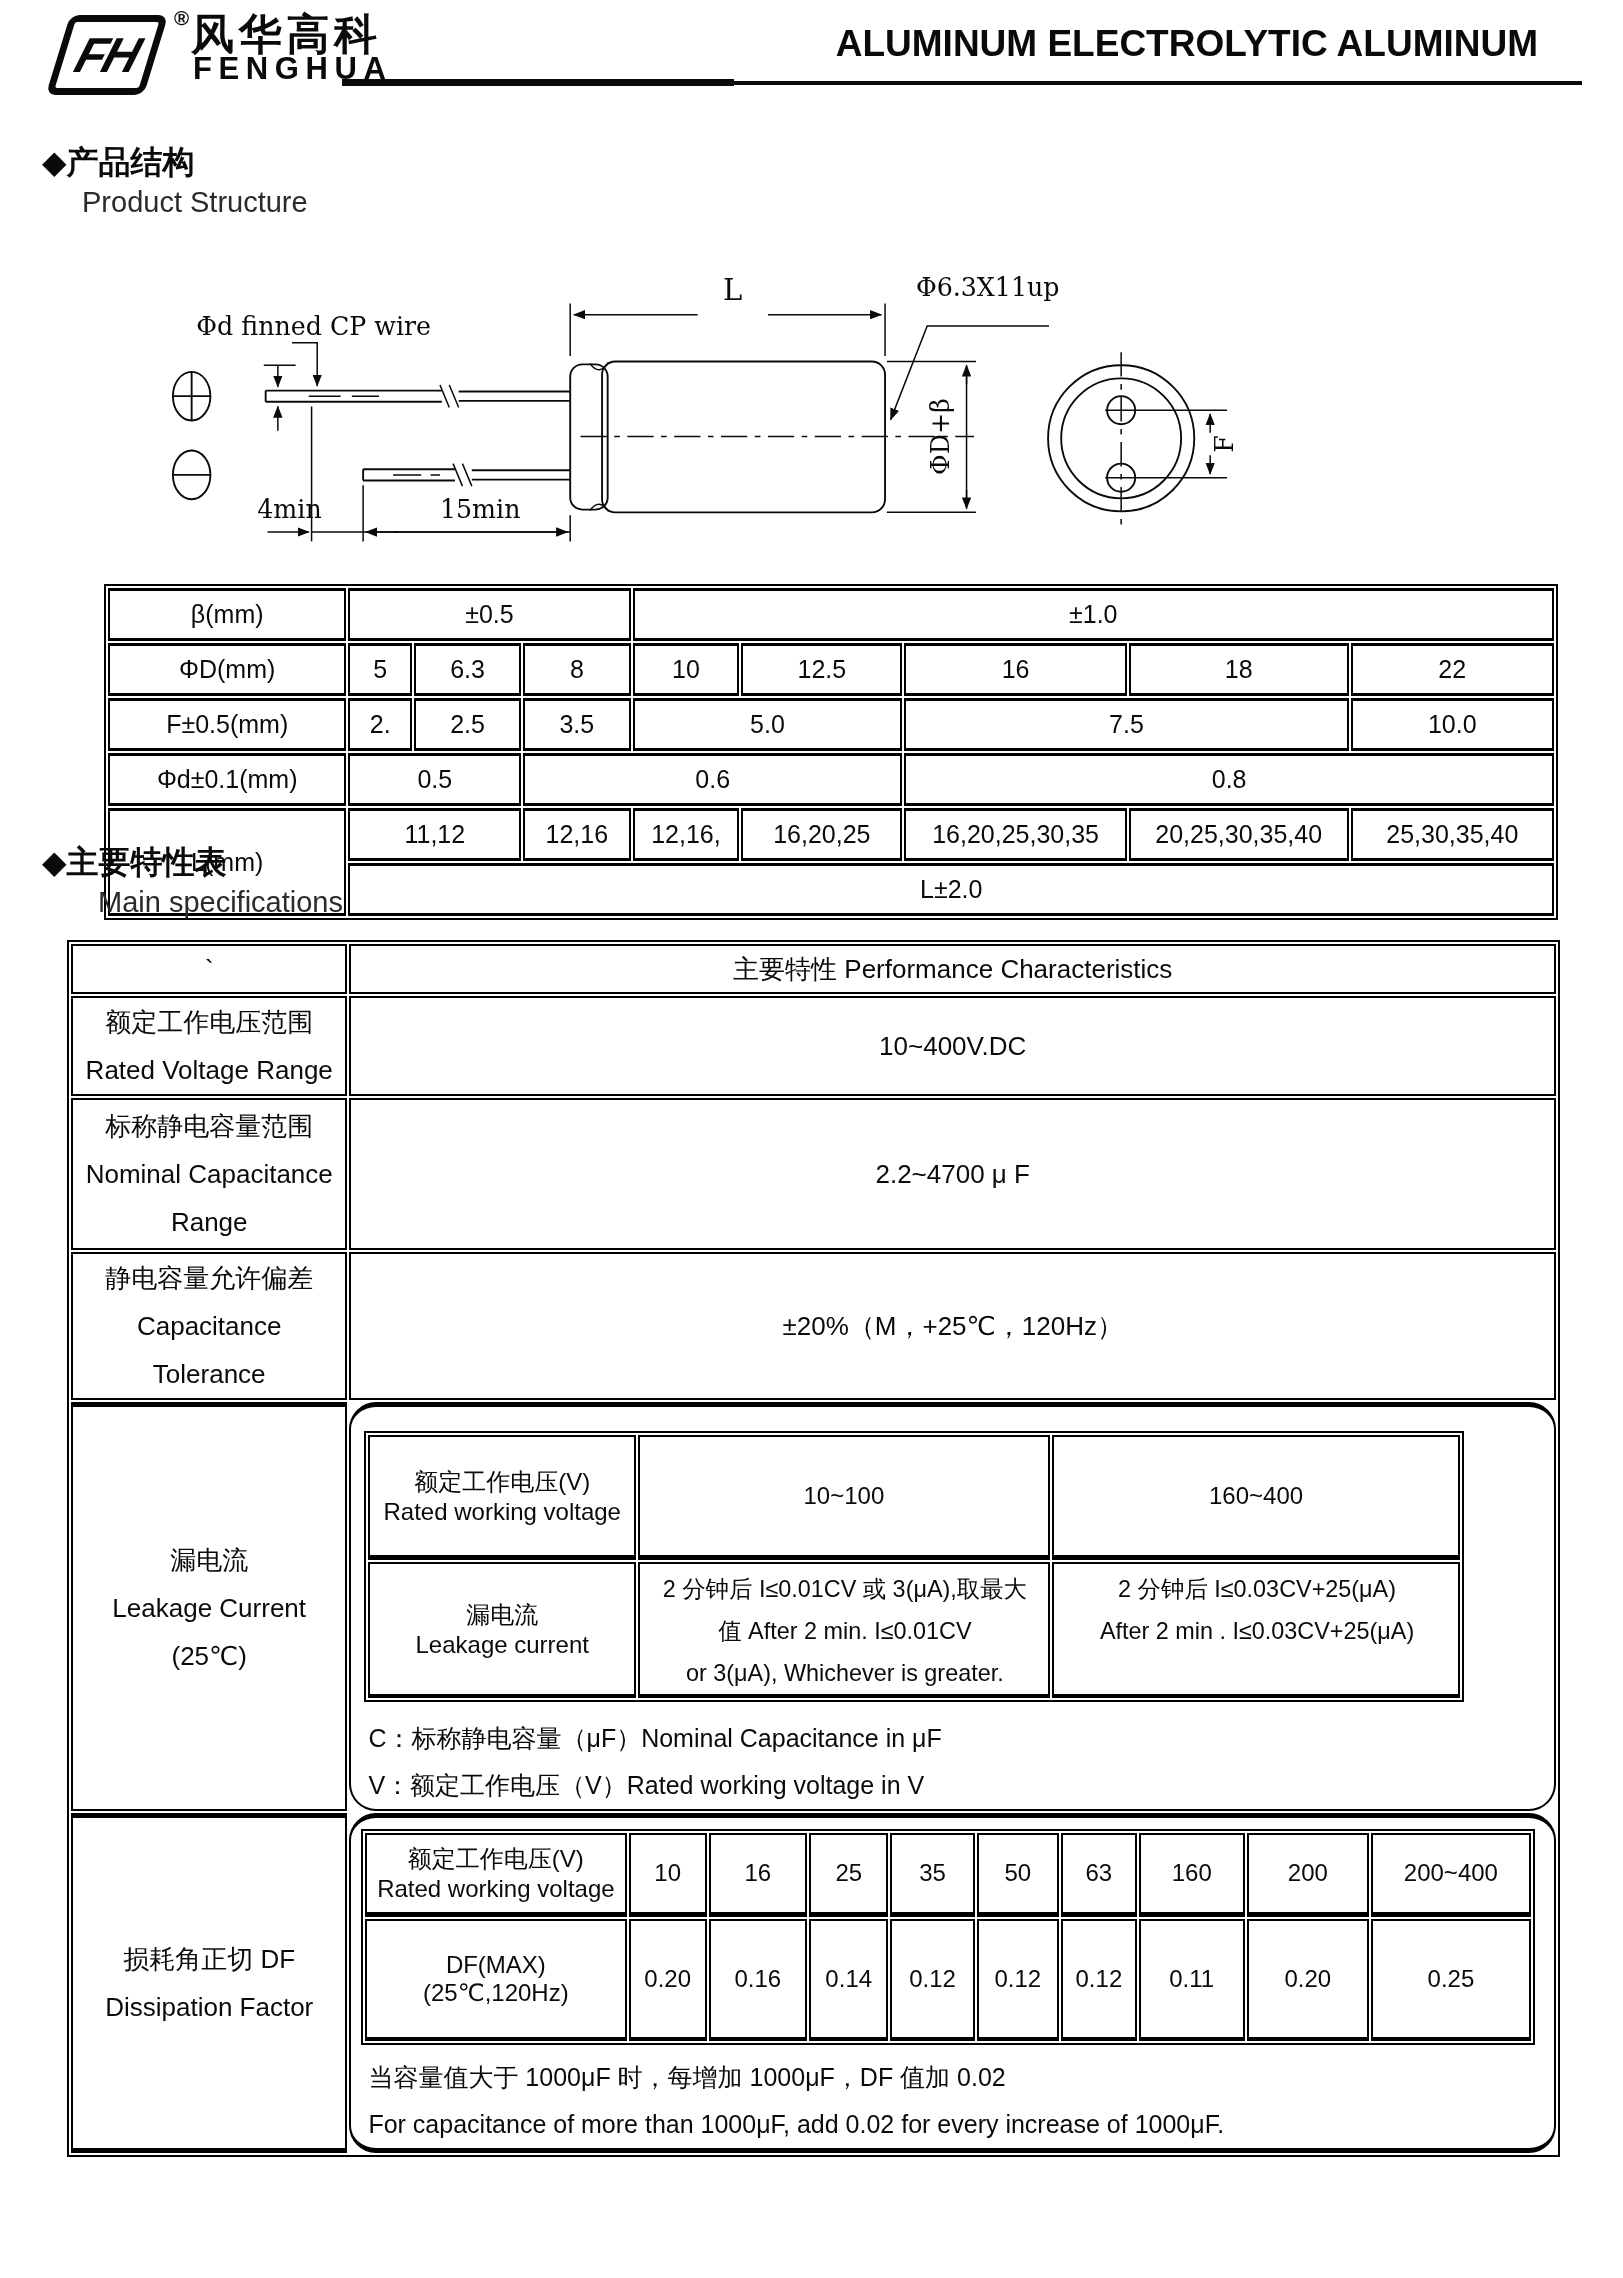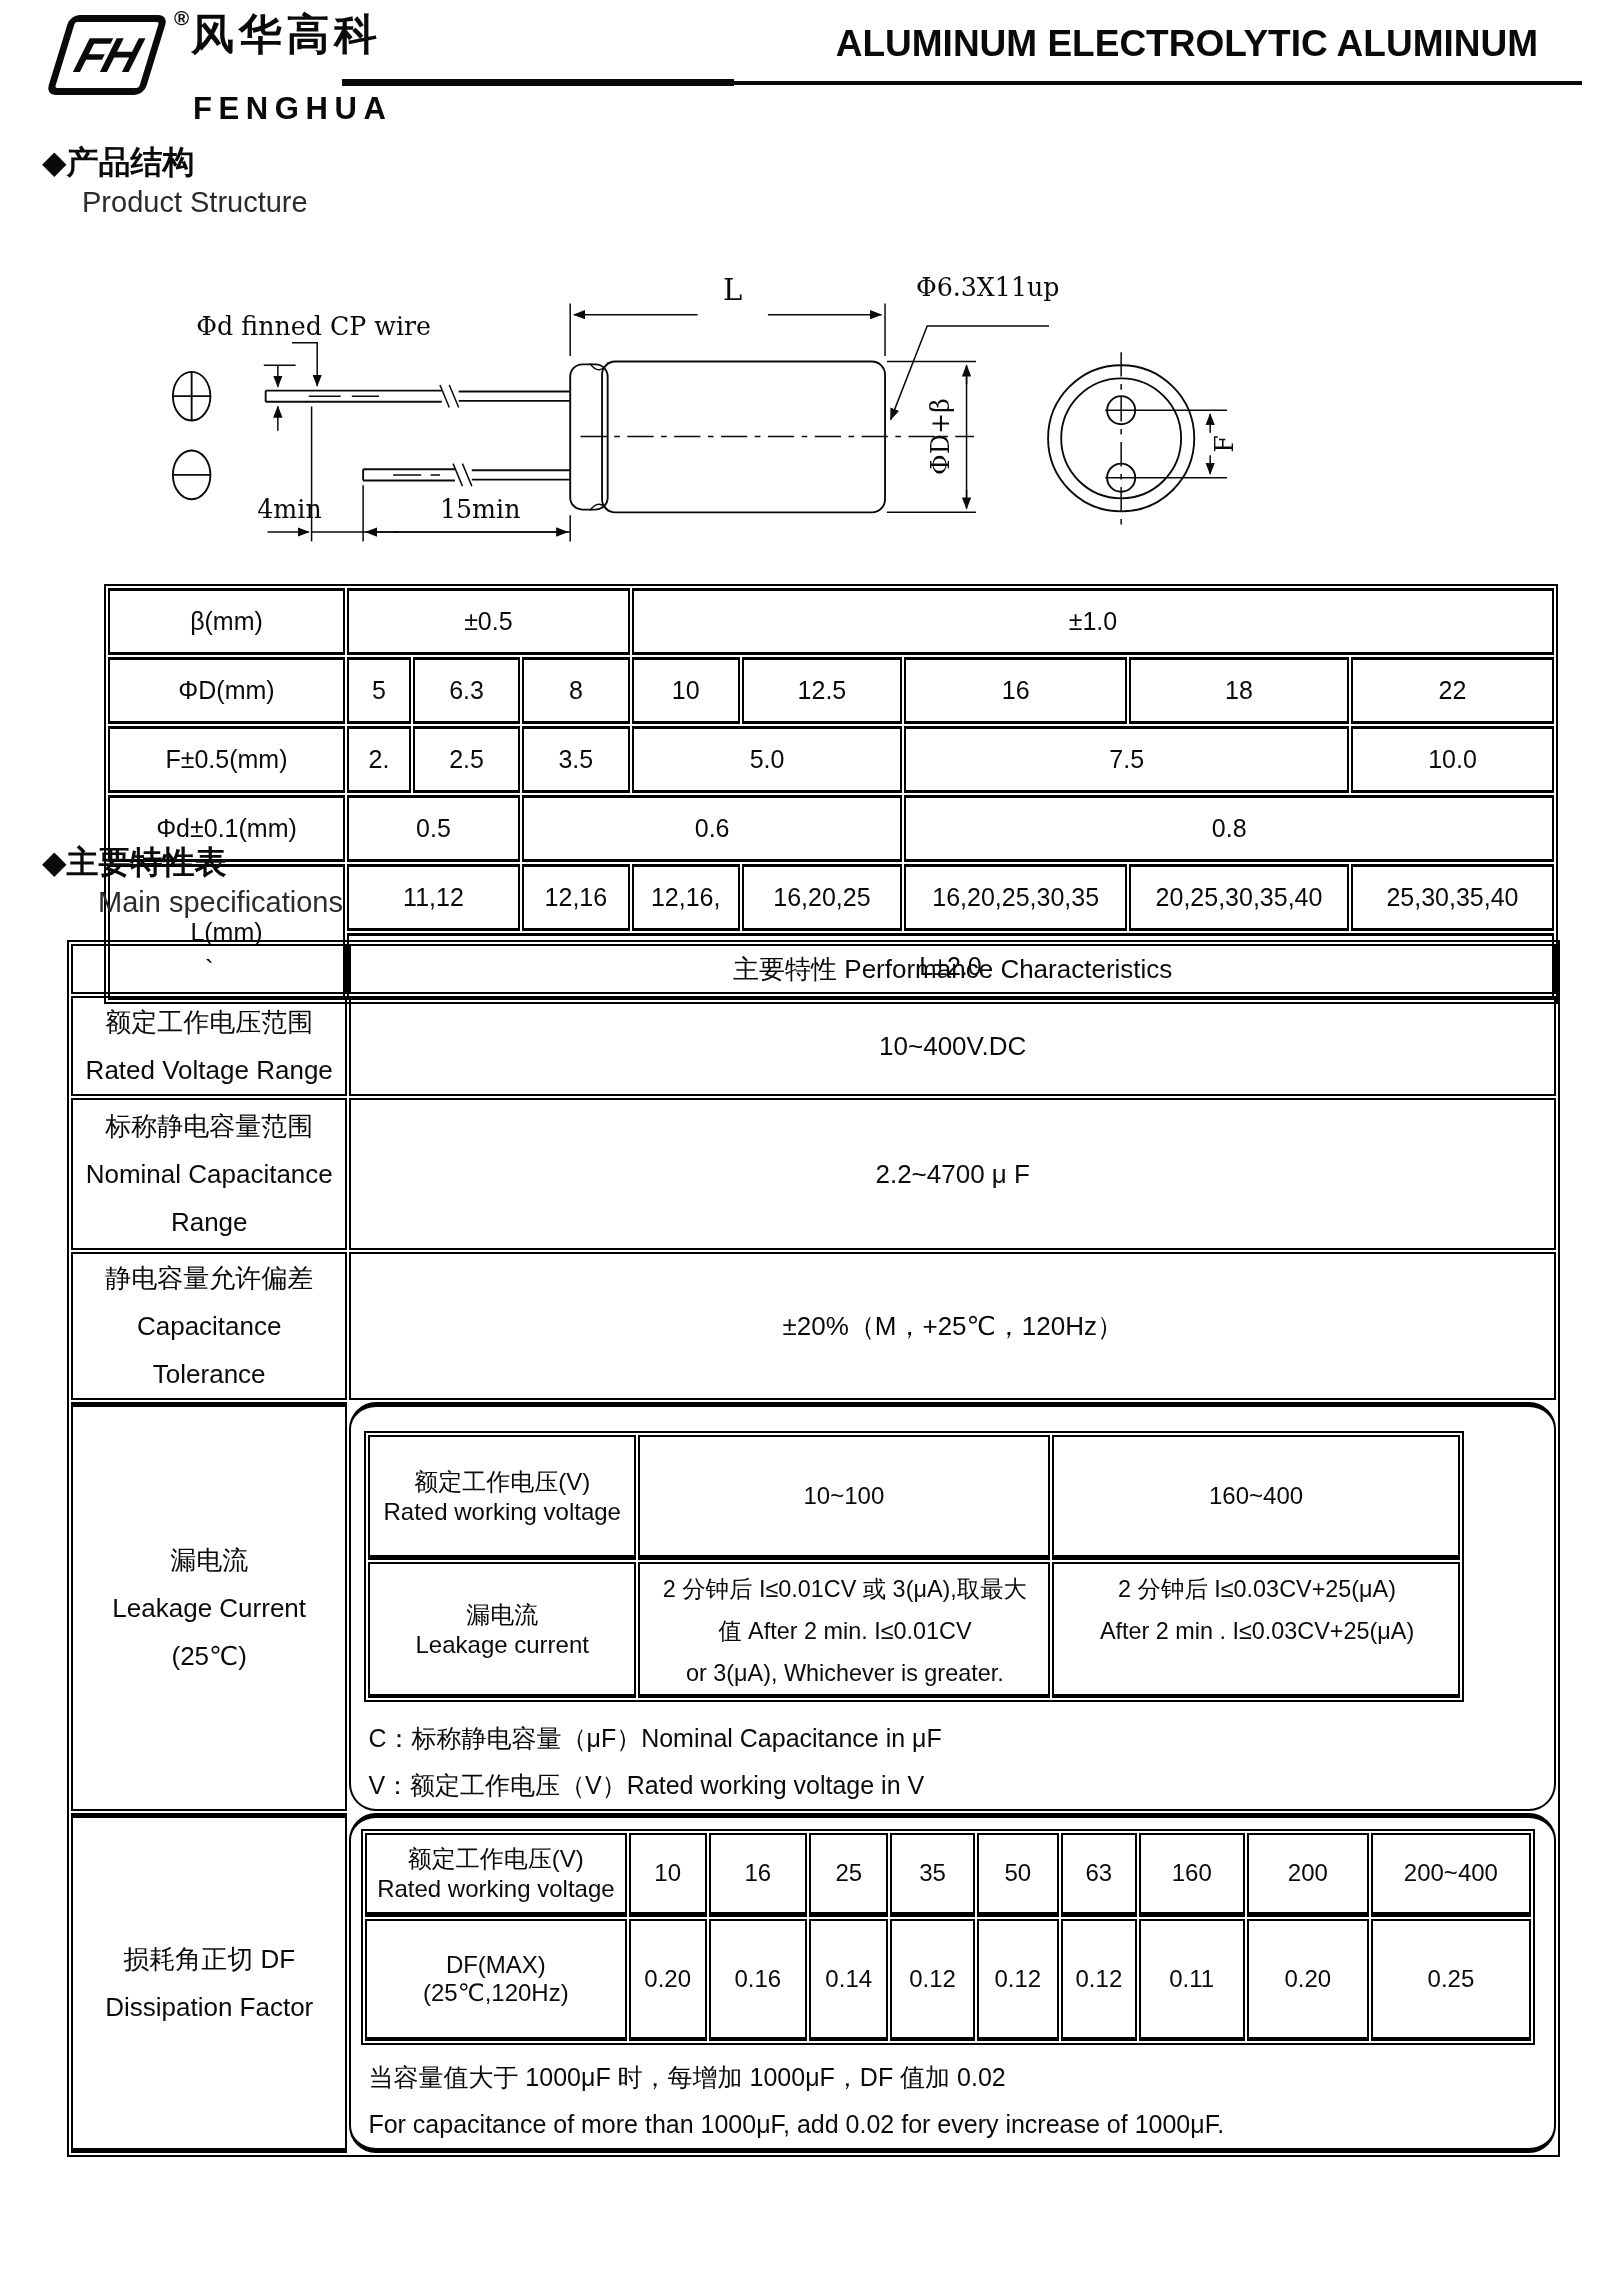--- a/index.html
+++ b/index.html
@@ -12,42 +12,42 @@
 
   
   .logo-mark{
     position:absolute;left:58px;top:15px;width:84px;height:66px;
     border:7.5px solid #0a0a0a;border-radius:9.4px;transform:skewX(-17deg);
     display:flex;align-items:center;justify-content:center;background:#fff;
   }
   .logo-mark span{font-style:italic;font-weight:900;font-size:49px;letter-spacing:-2.8px;color:#0a0a0a;}
   .reg-mark{position:absolute;left:174px;top:5.6px;font-size:20.6px;font-weight:bold;}
   .brand-cn{position:absolute;left:191px;top:5.6px;font-size:43px;font-weight:bold;letter-spacing:4.7px;white-space:nowrap;}
-  .brand-en{position:absolute;left:193px;top:51px;font-size:31px;font-weight:bold;letter-spacing:6.6px;white-space:nowrap;margin-top:40px;}
+  .brand-en{position:absolute;left:193px;top:51px;font-size:31px;font-weight:bold;letter-spacing:6.6px;white-space:nowrap;}
   .doc-title{position:absolute;right:86px;top:22.5px;font-size:37px;font-weight:bold;letter-spacing:0px;white-space:nowrap;}
   .rule-thick{position:absolute;left:342px;top:79px;width:392px;height:6.6px;background:#0a0a0a;}
   .rule-thin{position:absolute;left:731px;top:81px;width:851px;height:3.7px;background:#0a0a0a;}
 
   
   .h-cn{font-size:32px;font-weight:bold;white-space:nowrap;}
   .h-en{font-size:29px;color:#2b2b2b;white-space:nowrap;}
 
   
   .diagram-svg{position:absolute;left:112px;top:232px;}
   .dtext{font-family:"DejaVu Serif","Liberation Serif",serif;font-size:27px;fill:#0a0a0a;}
   .dtext-big{font-family:"DejaVu Serif","Liberation Serif",serif;font-size:31px;fill:#0a0a0a;}
   .dln{stroke:#0a0a0a;stroke-width:2;fill:none;}
   .dln-thin{stroke:#0a0a0a;stroke-width:1.6;fill:none;}
 
   
   .dimtbl{position:absolute;left:104px;top:584px;width:1454px;border:2.8px solid #000;}
   .dimtbl td{
     border-left:2.3px solid #000;border-right:2.3px solid #000;
     border-top:3.7px solid #000;border-bottom:3.7px solid #000;
-    text-align:center;vertical-align:middle;font-size:25px;padding:16px;
+    text-align:center;vertical-align:middle;font-size:25px;padding:9px;
     white-space:nowrap;overflow:hidden;
   }
 
   
   .spectbl{position:absolute;left:67px;top:940px;width:1493px;border:2.8px solid #000;}
   .spectbl > tbody > tr > td{
     border:2.8px solid #000;text-align:center;vertical-align:middle;
     font-size:26px;padding:0;
   }
   .spectbl tr.thick > td{border-top-width:5.6px;}

